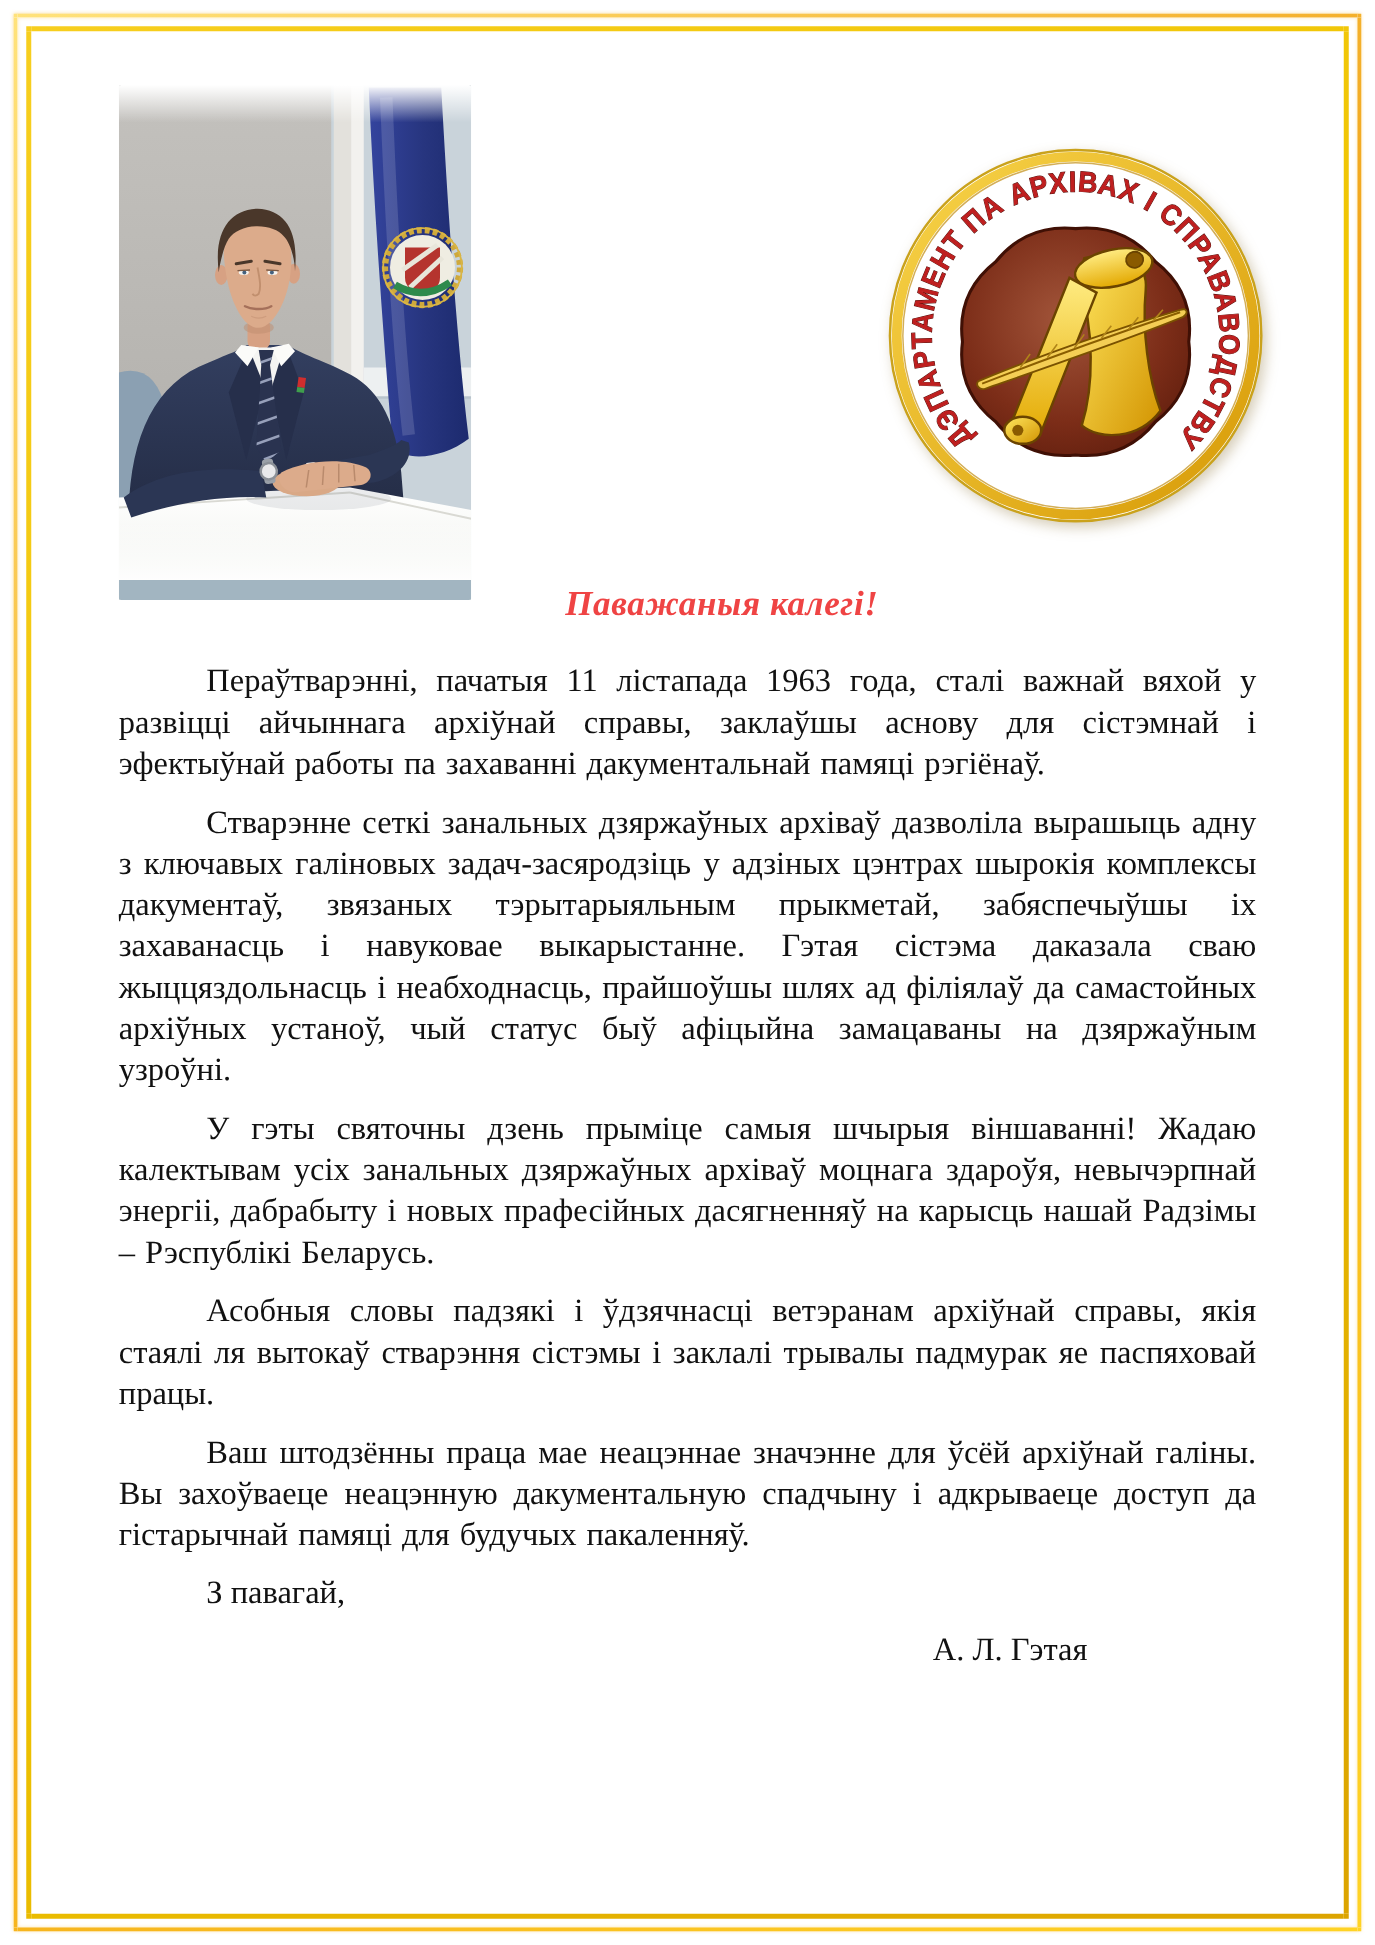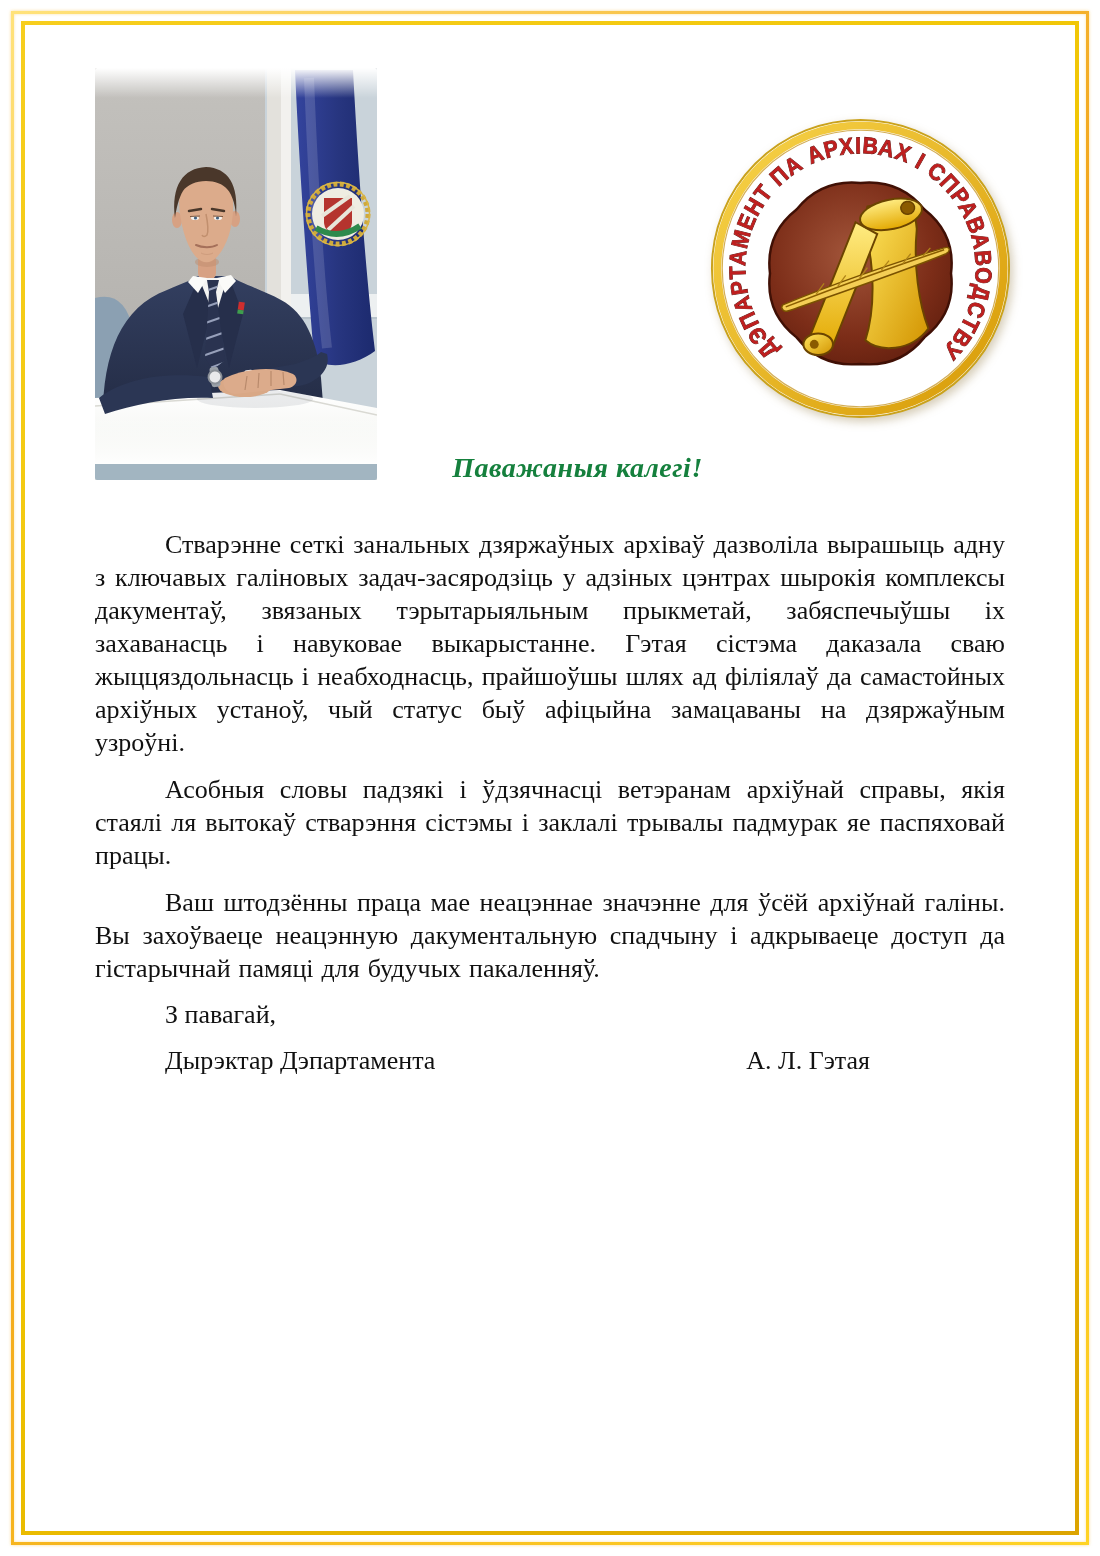--- a/index.html
+++ b/index.html
@@ -19,23 +19,23 @@
   .content { position: absolute; top: 68px; left: 95px; width: 910px; }
   .header { position: relative; height: 412px; }
   .photo {
     position: absolute; left: 0; top: 0; width: 282px; height: 412px;
     border-radius: 2px; overflow: hidden;
   }
   .photo svg { display: block; }
   .logo { position: absolute; top: 48px; right: -8px; width: 305px; height: 305px; }
   .logo svg { display: block; filter: drop-shadow(3px 4px 5px rgba(120,90,20,.30)); }
   .salutation {
-    position: absolute; top: 384px; left: 0; right: 0; margin: 0; padding-left: 55px;
+    position: absolute; top: 384px; left: 0; right: 0; margin: 16px; padding-left: 55px;
     text-align: center; font-size: 28px; font-weight: bold; font-style: italic;
-    color: #15803d; letter-spacing: .5px;
+    color: #ef4444; letter-spacing: .5px;
   }
   .body-text { margin-top: 48px; }
   .body-text p {
     margin: 0 0 14px; font-size: 26px; line-height: 33px;
     text-align: justify; text-indent: 70px; word-spacing: 1.5px;
   }
   .signature { margin-top: 12px; font-size: 26px; }
   .signature .sig-line { margin: 0 0 14px; line-height: 32px; padding-left: 70px; }
   .sig-row { display: flex; line-height: 32px; margin: 0 0 14px; }
   .sig-row .sig-title { padding-left: 70px; }
@@ -230,26 +230,27 @@
             <path d="M 79 194 C 136 172 198 150 240 136" stroke="#8a5e00" stroke-width="1.6" fill="none"></path>
             <path d="M 110 181 L 118 170 M 132 173 L 140 162 M 154 165 L 162 154 M 176 157 L 184 147 M 198 150 L 206 140 M 218 143 L 226 134" stroke="#b08418" stroke-width="1.3" fill="none"></path>
           </g>
         </svg>
       </div>
 
       <h1 class="salutation">Паважаныя калегі!</h1>
     </div>
 
     <div class="body-text">
+      <p>Пераўтварэнні, пачатыя 11 лістапада 1963 года, сталі важнай вяхой у развіцці айчыннага архіўнай справы, заклаўшы аснову для сістэмнай і эфектыўнай работы па захаванні дакументальнай памяці рэгіёнаў.</p>
       <p>Стварэнне сеткі занальных дзяржаўных архіваў дазволіла вырашыць адну з ключавых галіновых задач-засяродзіць у адзіных цэнтрах шырокія комплексы дакументаў, звязаных тэрытарыяльным прыкметай, забяспечыўшы іх захаванасць і навуковае выкарыстанне. Гэтая сістэма даказала сваю жыццяздольнасць і неабходнасць, прайшоўшы шлях ад філіялаў да самастойных архіўных устаноў, чый статус быў афіцыйна замацаваны на дзяржаўным узроўні.</p>
+      <p>У гэты святочны дзень прыміце самыя шчырыя віншаванні! Жадаю калектывам усіх занальных дзяржаўных архіваў моцнага здароўя, невычэрпнай энергіі, дабрабыту і новых прафесійных дасягненняў на карысць нашай Радзімы – Рэспублікі Беларусь.</p>
       <p>Асобныя словы падзякі і ўдзячнасці ветэранам архіўнай справы, якія стаялі ля вытокаў стварэння сістэмы і заклалі трывалы падмурак яе паспяховай працы.</p>
       <p>Ваш штодзённы праца мае неацэннае значэнне для ўсёй архіўнай галіны. Вы захоўваеце неацэнную дакументальную спадчыну і адкрываеце доступ да гістарычнай памяці для будучых пакаленняў.</p>
     </div>
 
     <div class="signature">
       <p class="sig-line">З павагай,</p>
       <div class="sig-row">
-        <span class="sig-title">Дырэктар Дэпартамента</span>
         <span class="sig-name">А. Л. Гэтая</span>
       </div>
     </div>
   </div>
 </div>
 
 </body></html>

